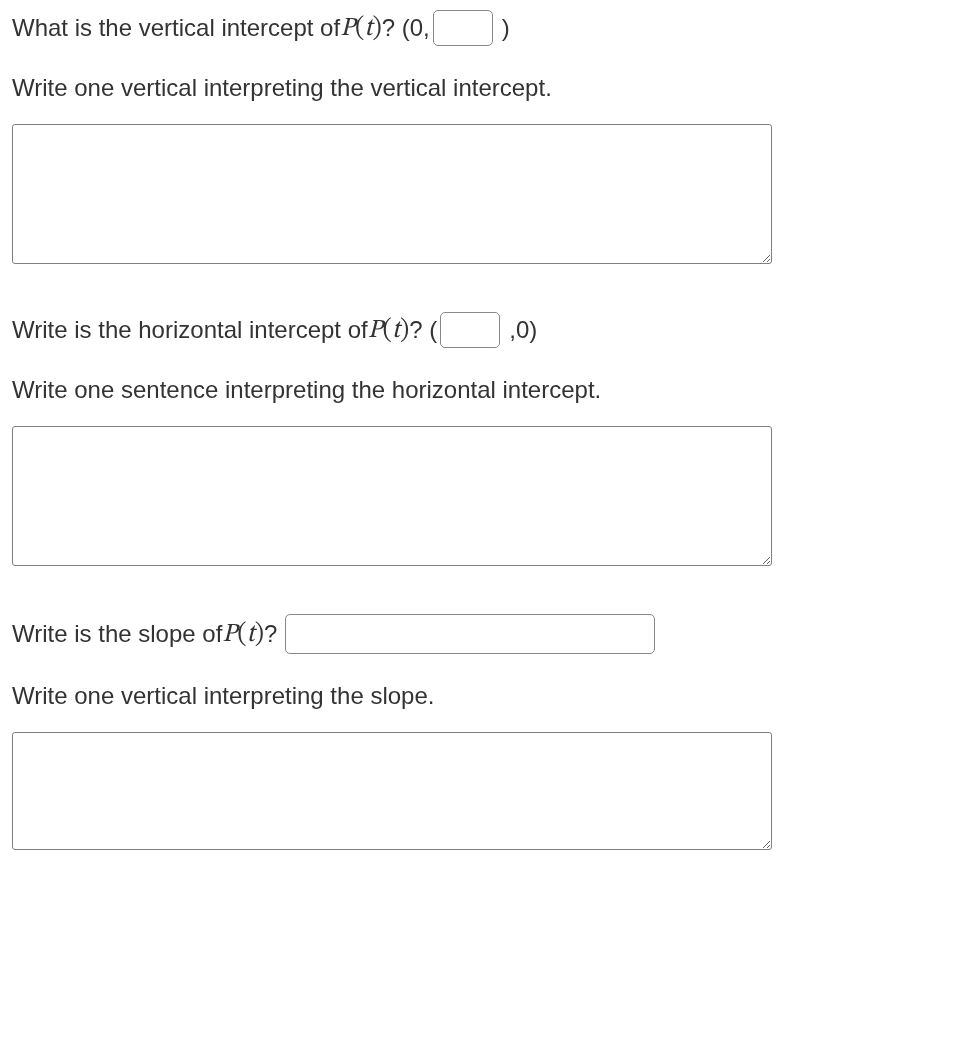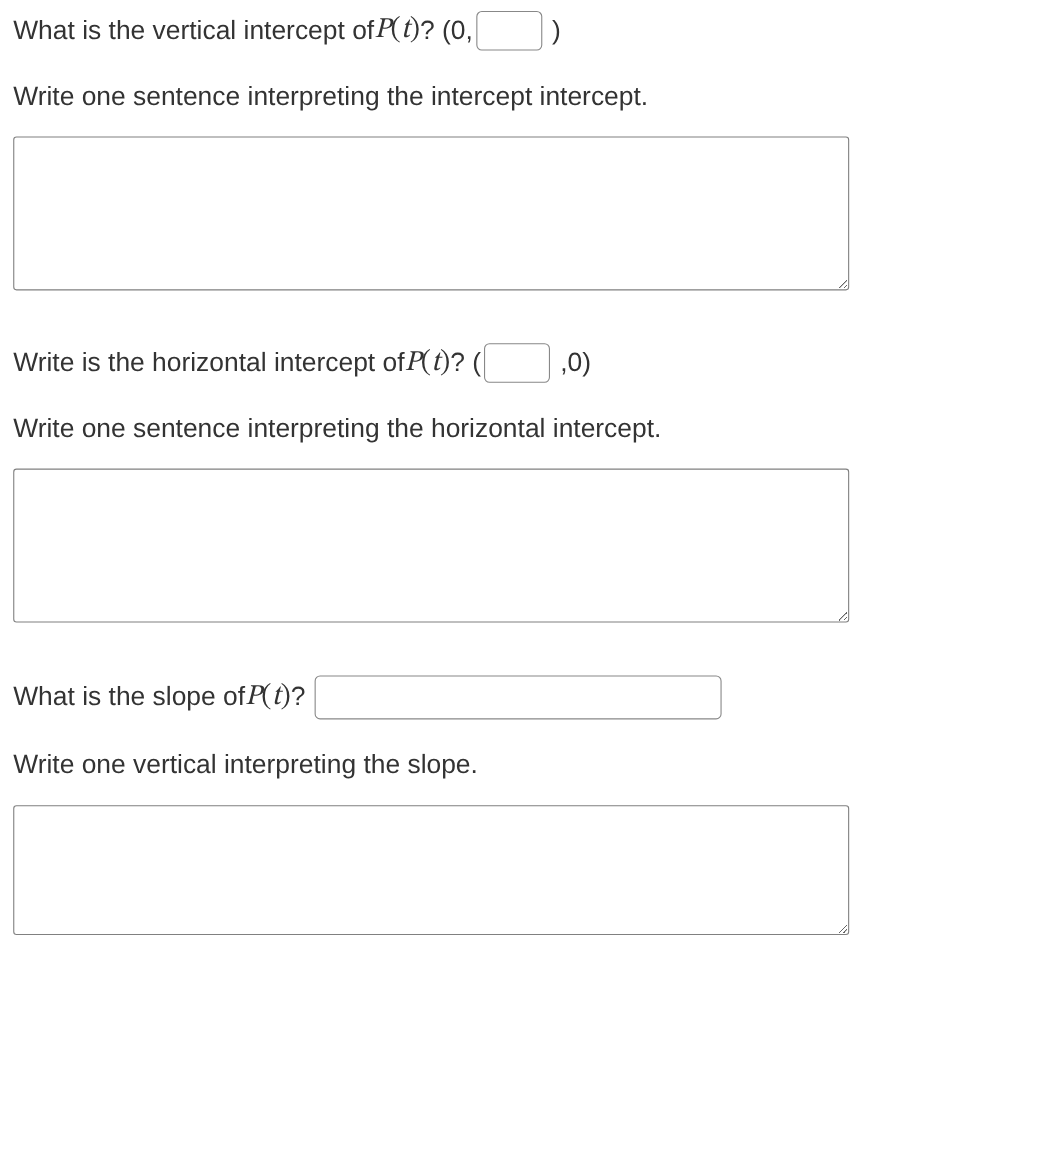--- a/index.html
+++ b/index.html
@@ -80,41 +80,41 @@
   <span>What is the vertical intercept of </span>
   <span class="math-fn">P</span>
   <span class="math-paren">(</span>
   <span class="math-fn">t</span>
   <span class="math-paren">)</span>
   <span>? (0,</span>
   <input type="text" class="small-input" style="">
   <span class="after-space">)</span>
 </div>
 
-<div class="prompt-line">Write one sentence interpreting the intercept intercept.</div>
+<div class="prompt-line">Write one vertical interpreting the vertical intercept.</div>
 
 <textarea class="textarea" style=""></textarea>
 
 <div class="question-line">
   <span>Write is the horizontal intercept of </span>
   <span class="math-fn">P</span>
   <span class="math-paren">(</span>
   <span class="math-fn">t</span>
   <span class="math-paren">)</span>
   <span>? (</span>
   <input type="text" class="small-input" style="">
   <span class="after-space">,0)</span>
 </div>
 
 <div class="prompt-line">Write one sentence interpreting the horizontal intercept.</div>
 
 <textarea class="textarea" style=""></textarea>
 
 <div class="question-line">
-  <span>What is the slope of </span>
+  <span>Write is the slope of </span>
   <span class="math-fn">P</span>
   <span class="math-paren">(</span>
   <span class="math-fn">t</span>
   <span class="math-paren">)</span>
   <span>?</span>
   <input type="text" class="wide-input" style="">
 </div>
 
 <div class="prompt-line">Write one vertical interpreting the slope.</div>
 

